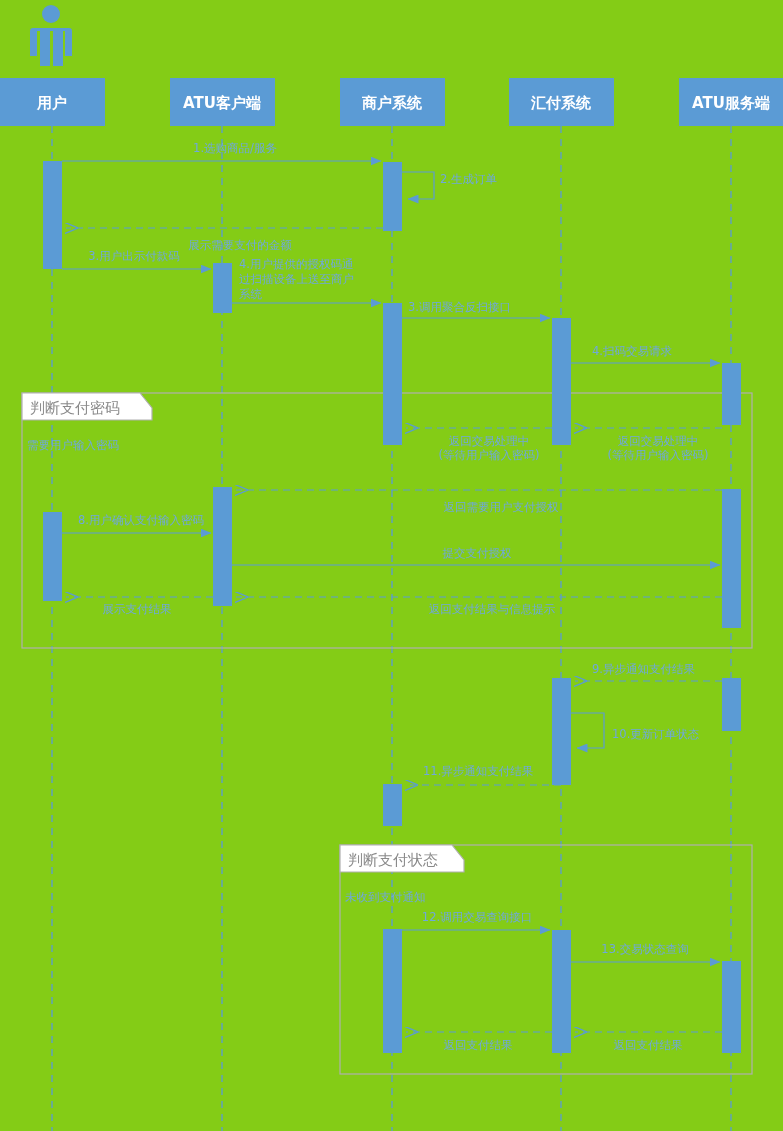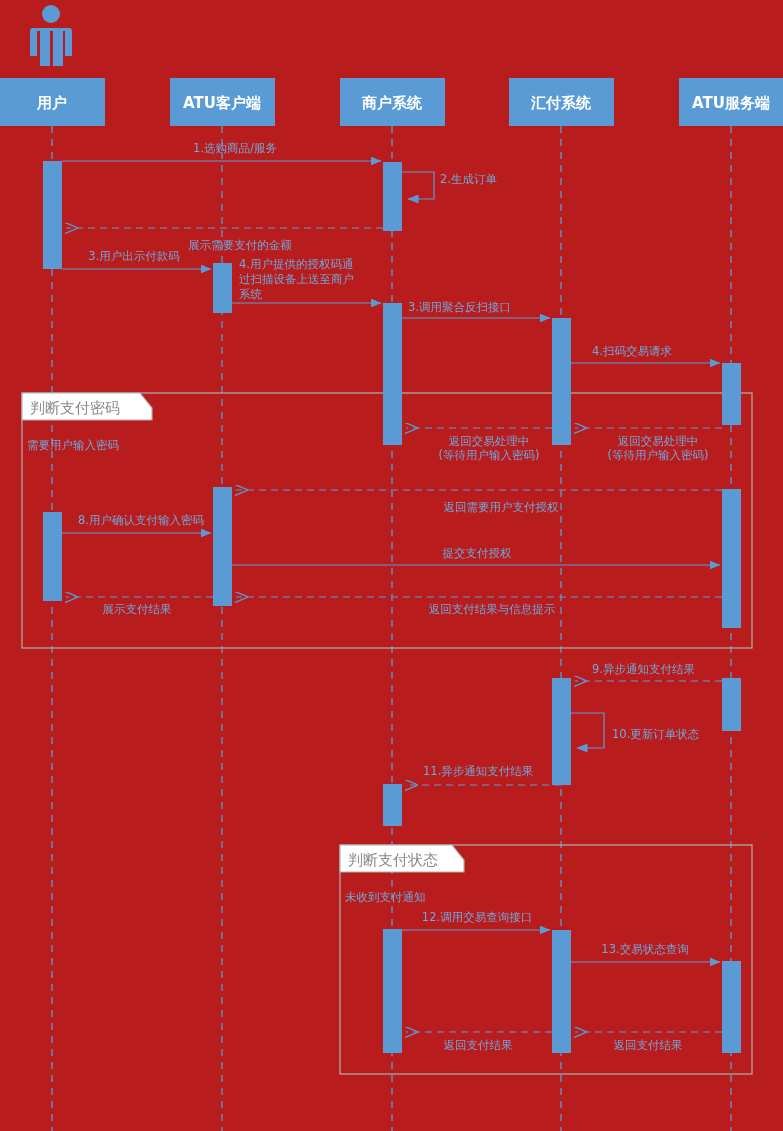--- a/index.html
+++ b/index.html
@@ -9,21 +9,21 @@
     background: #ffffff;
   }
   body {
     font-family: "DejaVu Sans", "Liberation Sans", sans-serif;
   }
   #canvas-wrap {
     position: relative;
     width: 783px;
     height: 1131px;
     overflow: hidden;
-    background: #b91c1c;
+    background: #84cc16;
   }
   svg.diagram {
     display: block;
     width: 783px;
     height: 1131px;
   }
   .lifeline-box {
     fill: #5B9BD5;
     stroke: none;
   }

